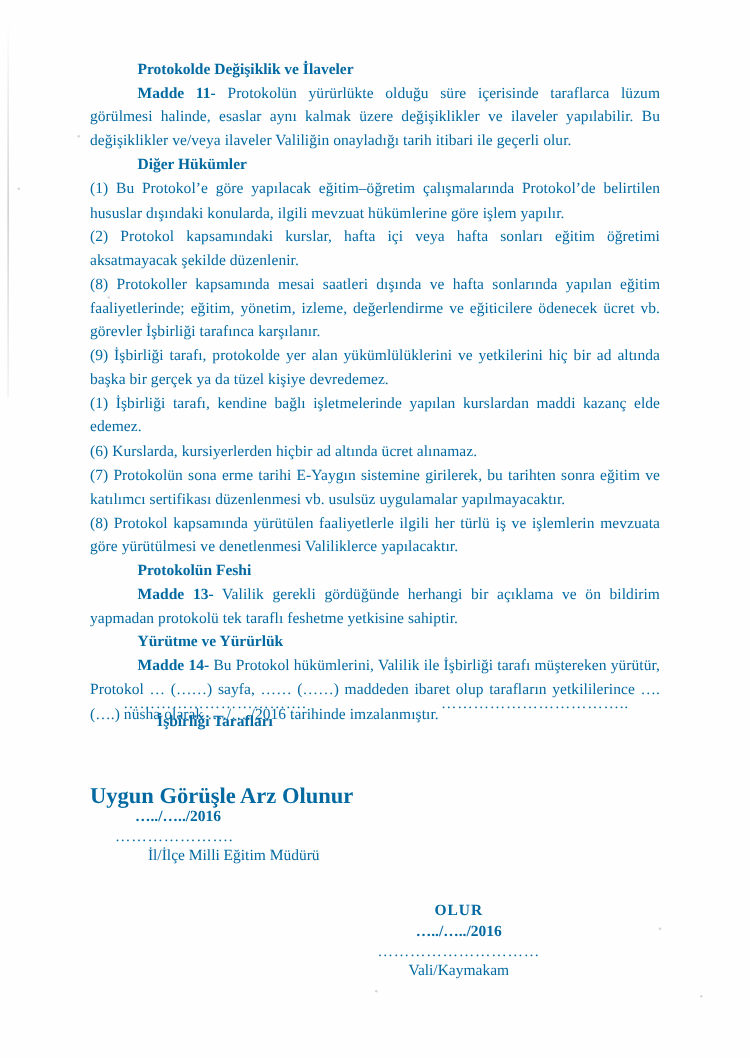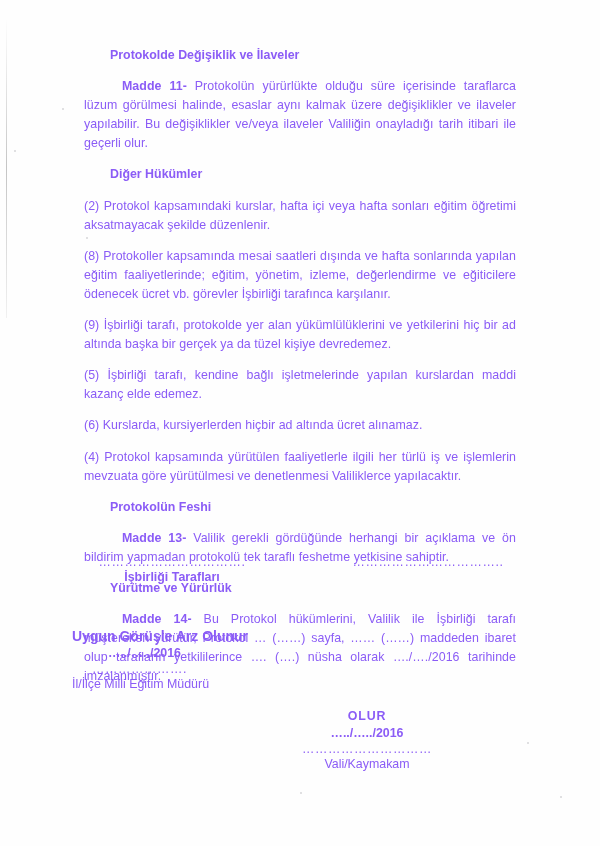--- a/index.html
+++ b/index.html
@@ -6,22 +6,22 @@
     margin: 0;
     padding: 0;
     background: #ffffff;
   }
   .page {
     position: relative;
     width: 600px;
     height: 846px;
     background: #fefefe;
     overflow: hidden;
-    font-family: Liberation Sans, sans-serif;
-    color: #8b5cf6;
+    font-family: Liberation Serif, serif;
+    color: #0369a1;
   }
   
   .scan-edge {
     position: absolute;
     left: 6px;
     top: 18px;
     width: 1px;
     height: 300px;
     background: linear-gradient(to bottom, rgba(0,0,0,0.0), rgba(90,90,90,0.35), rgba(0,0,0,0.05));
   }
@@ -32,21 +32,21 @@
   }
 
   .body-area {
     position: absolute;
     left: 72px;
     top: 46px;
     width: 456px;
   }
 
   p.j {
-    margin: 12px;
+    margin: 0;
     font-size: 12.4px;
     line-height: 19.1px;
     text-align: justify;
     text-justify: inter-word;
     letter-spacing: 0.05px;
   }
   p.head {
     margin: 0;
     font-size: 12.4px;
     line-height: 19.1px;
@@ -88,47 +88,49 @@
   .approve-block {
     position: absolute;
     left: 72px;
     top: 628px;
     width: 230px;
     font-size: 12.4px;
     line-height: 17px;
   }
   .approve-title {
     font-weight: bold;
-    font-size: 14px;
+    font-size: 18px;
   }
   .approve-date {
     font-weight: bold;
     padding-left: 36px;
   }
   .approve-dots {
     padding-left: 20px;
     letter-spacing: 0.6px;
     line-height: 14px;
   }
   .approve-role {
     font-size: 12.4px;
+    text-align: center;
   }
 
   .olur-block {
     position: absolute;
     left: 272px;
     top: 708px;
     width: 190px;
     text-align: center;
     font-size: 12.4px;
     line-height: 17px;
   }
   .olur-title {
     font-weight: bold;
     letter-spacing: 0.8px;
+    margin-top: 12px;
   }
   .olur-date { font-weight: bold; }
   .olur-dots { letter-spacing: 0.6px; line-height: 14px; }
 </style>
 </head>
 <body>
 
 <div class="page">
 
   <div class="scan-edge"></div>
@@ -142,26 +144,28 @@
   <div class="body-area">
 
     <p class="head">Protokolde Değişiklik ve İlaveler</p>
     <p class="j ind">
       <span class="lead">Madde 11-</span>
       <span>Protokolün yürürlükte olduğu süre içerisinde taraflarca lüzum görülmesi halinde, esaslar aynı kalmak üzere değişiklikler ve ilaveler yapılabilir. Bu değişiklikler ve/veya ilaveler Valiliğin onayladığı tarih itibari ile geçerli olur.</span>
     </p>
 
     <p class="head">Diğer Hükümler</p>
 
+    <p class="j">(1) Bu Protokol’e göre yapılacak eğitim–öğretim çalışmalarında Protokol’de belirtilen hususlar dışındaki konularda, ilgili mevzuat hükümlerine göre işlem yapılır.</p>
     <p class="j">(2) Protokol kapsamındaki kurslar, hafta içi veya hafta sonları eğitim öğretimi aksatmayacak şekilde düzenlenir.</p>
     <p class="j">(8) Protokoller kapsamında mesai saatleri dışında ve hafta sonlarında yapılan eğitim faaliyetlerinde; eğitim, yönetim, izleme, değerlendirme ve eğiticilere ödenecek ücret vb. görevler İşbirliği tarafınca karşılanır.</p>
     <p class="j">(9) İşbirliği tarafı, protokolde yer alan yükümlülüklerini ve yetkilerini hiç bir ad altında başka bir gerçek ya da tüzel kişiye devredemez.</p>
-    <p class="j">(5) İşbirliği tarafı,  kendine bağlı işletmelerinde yapılan kurslardan maddi kazanç elde edemez.</p>
+    <p class="j">(1) İşbirliği tarafı,  kendine bağlı işletmelerinde yapılan kurslardan maddi kazanç elde edemez.</p>
     <p class="j">(6) Kurslarda, kursiyerlerden hiçbir ad altında ücret alınamaz.</p>
-    <p class="j">(4) Protokol kapsamında yürütülen faaliyetlerle ilgili her türlü iş ve işlemlerin mevzuata göre yürütülmesi ve denetlenmesi Valiliklerce yapılacaktır.</p>
+    <p class="j">(7) Protokolün sona erme tarihi E-Yaygın sistemine girilerek, bu tarihten sonra eğitim ve katılımcı sertifikası düzenlenmesi vb. usulsüz uygulamalar yapılmayacaktır.</p>
+    <p class="j">(8) Protokol kapsamında yürütülen faaliyetlerle ilgili her türlü iş ve işlemlerin mevzuata göre yürütülmesi ve denetlenmesi Valiliklerce yapılacaktır.</p>
 
     <p class="head">Protokolün Feshi</p>
     <p class="j ind">
       <span class="lead">Madde 13-</span>
       <span>Valilik gerekli gördüğünde herhangi bir açıklama ve ön bildirim yapmadan protokolü tek taraflı feshetme yetkisine sahiptir.</span>
     </p>
 
     <p class="head">Yürütme ve Yürürlük</p>
     <p class="j ind">
       <span class="lead">Madde 14-</span>

